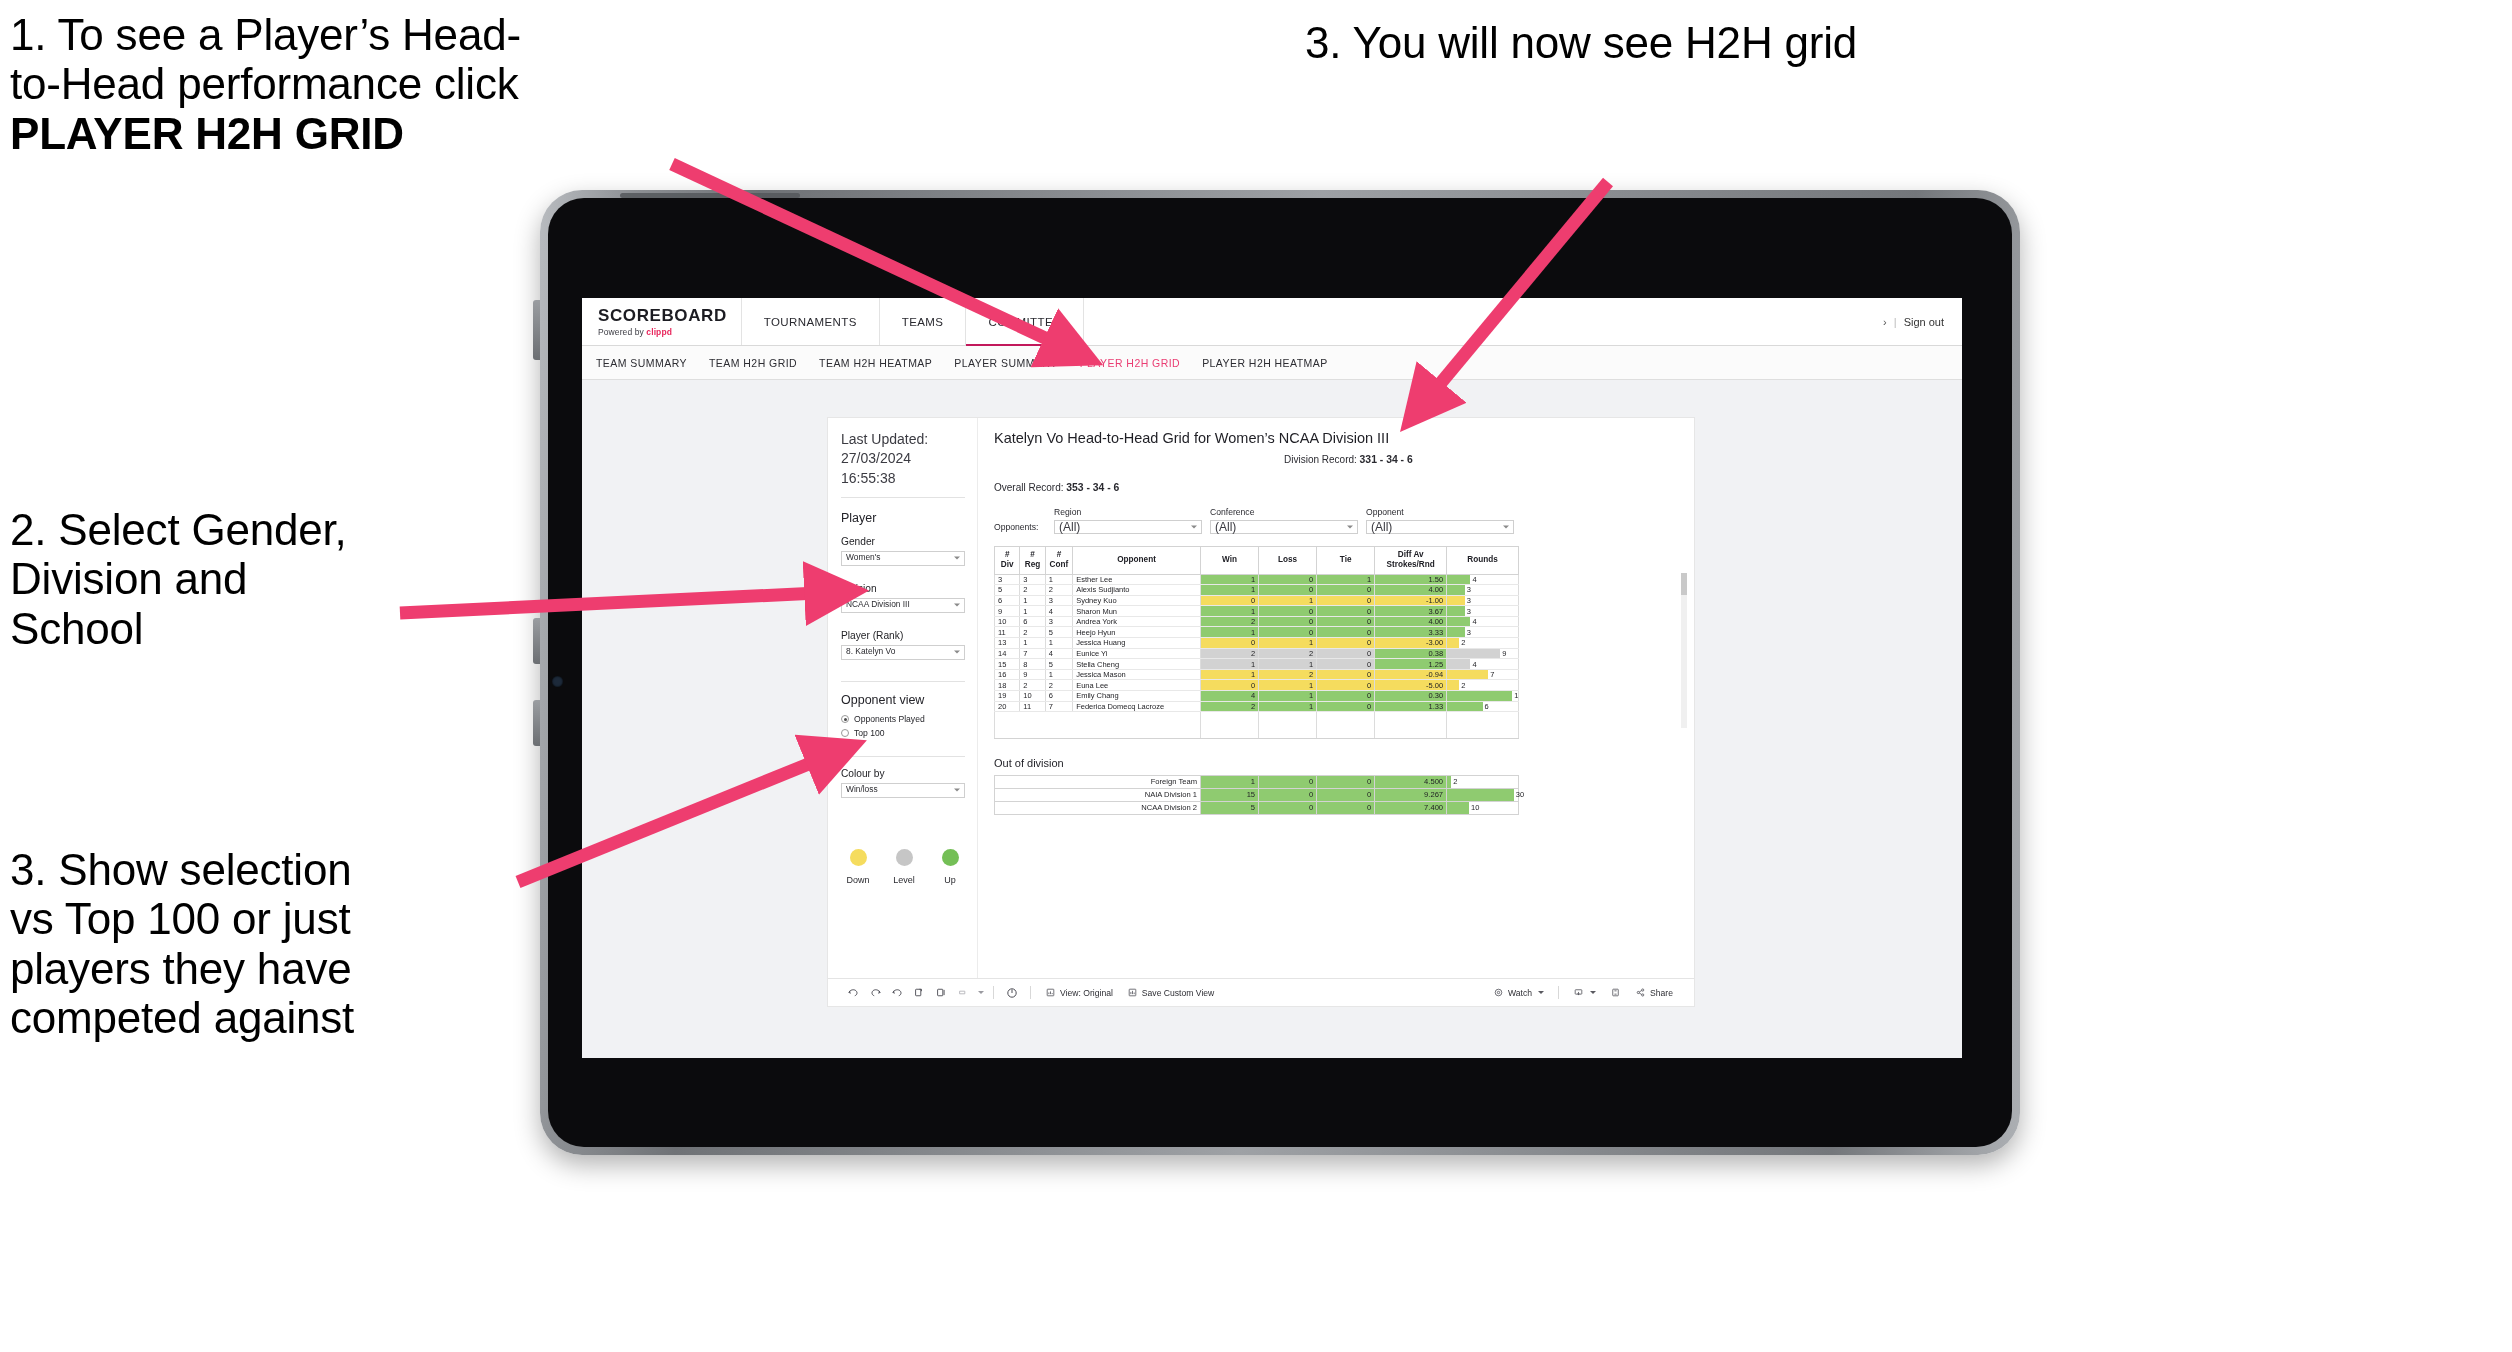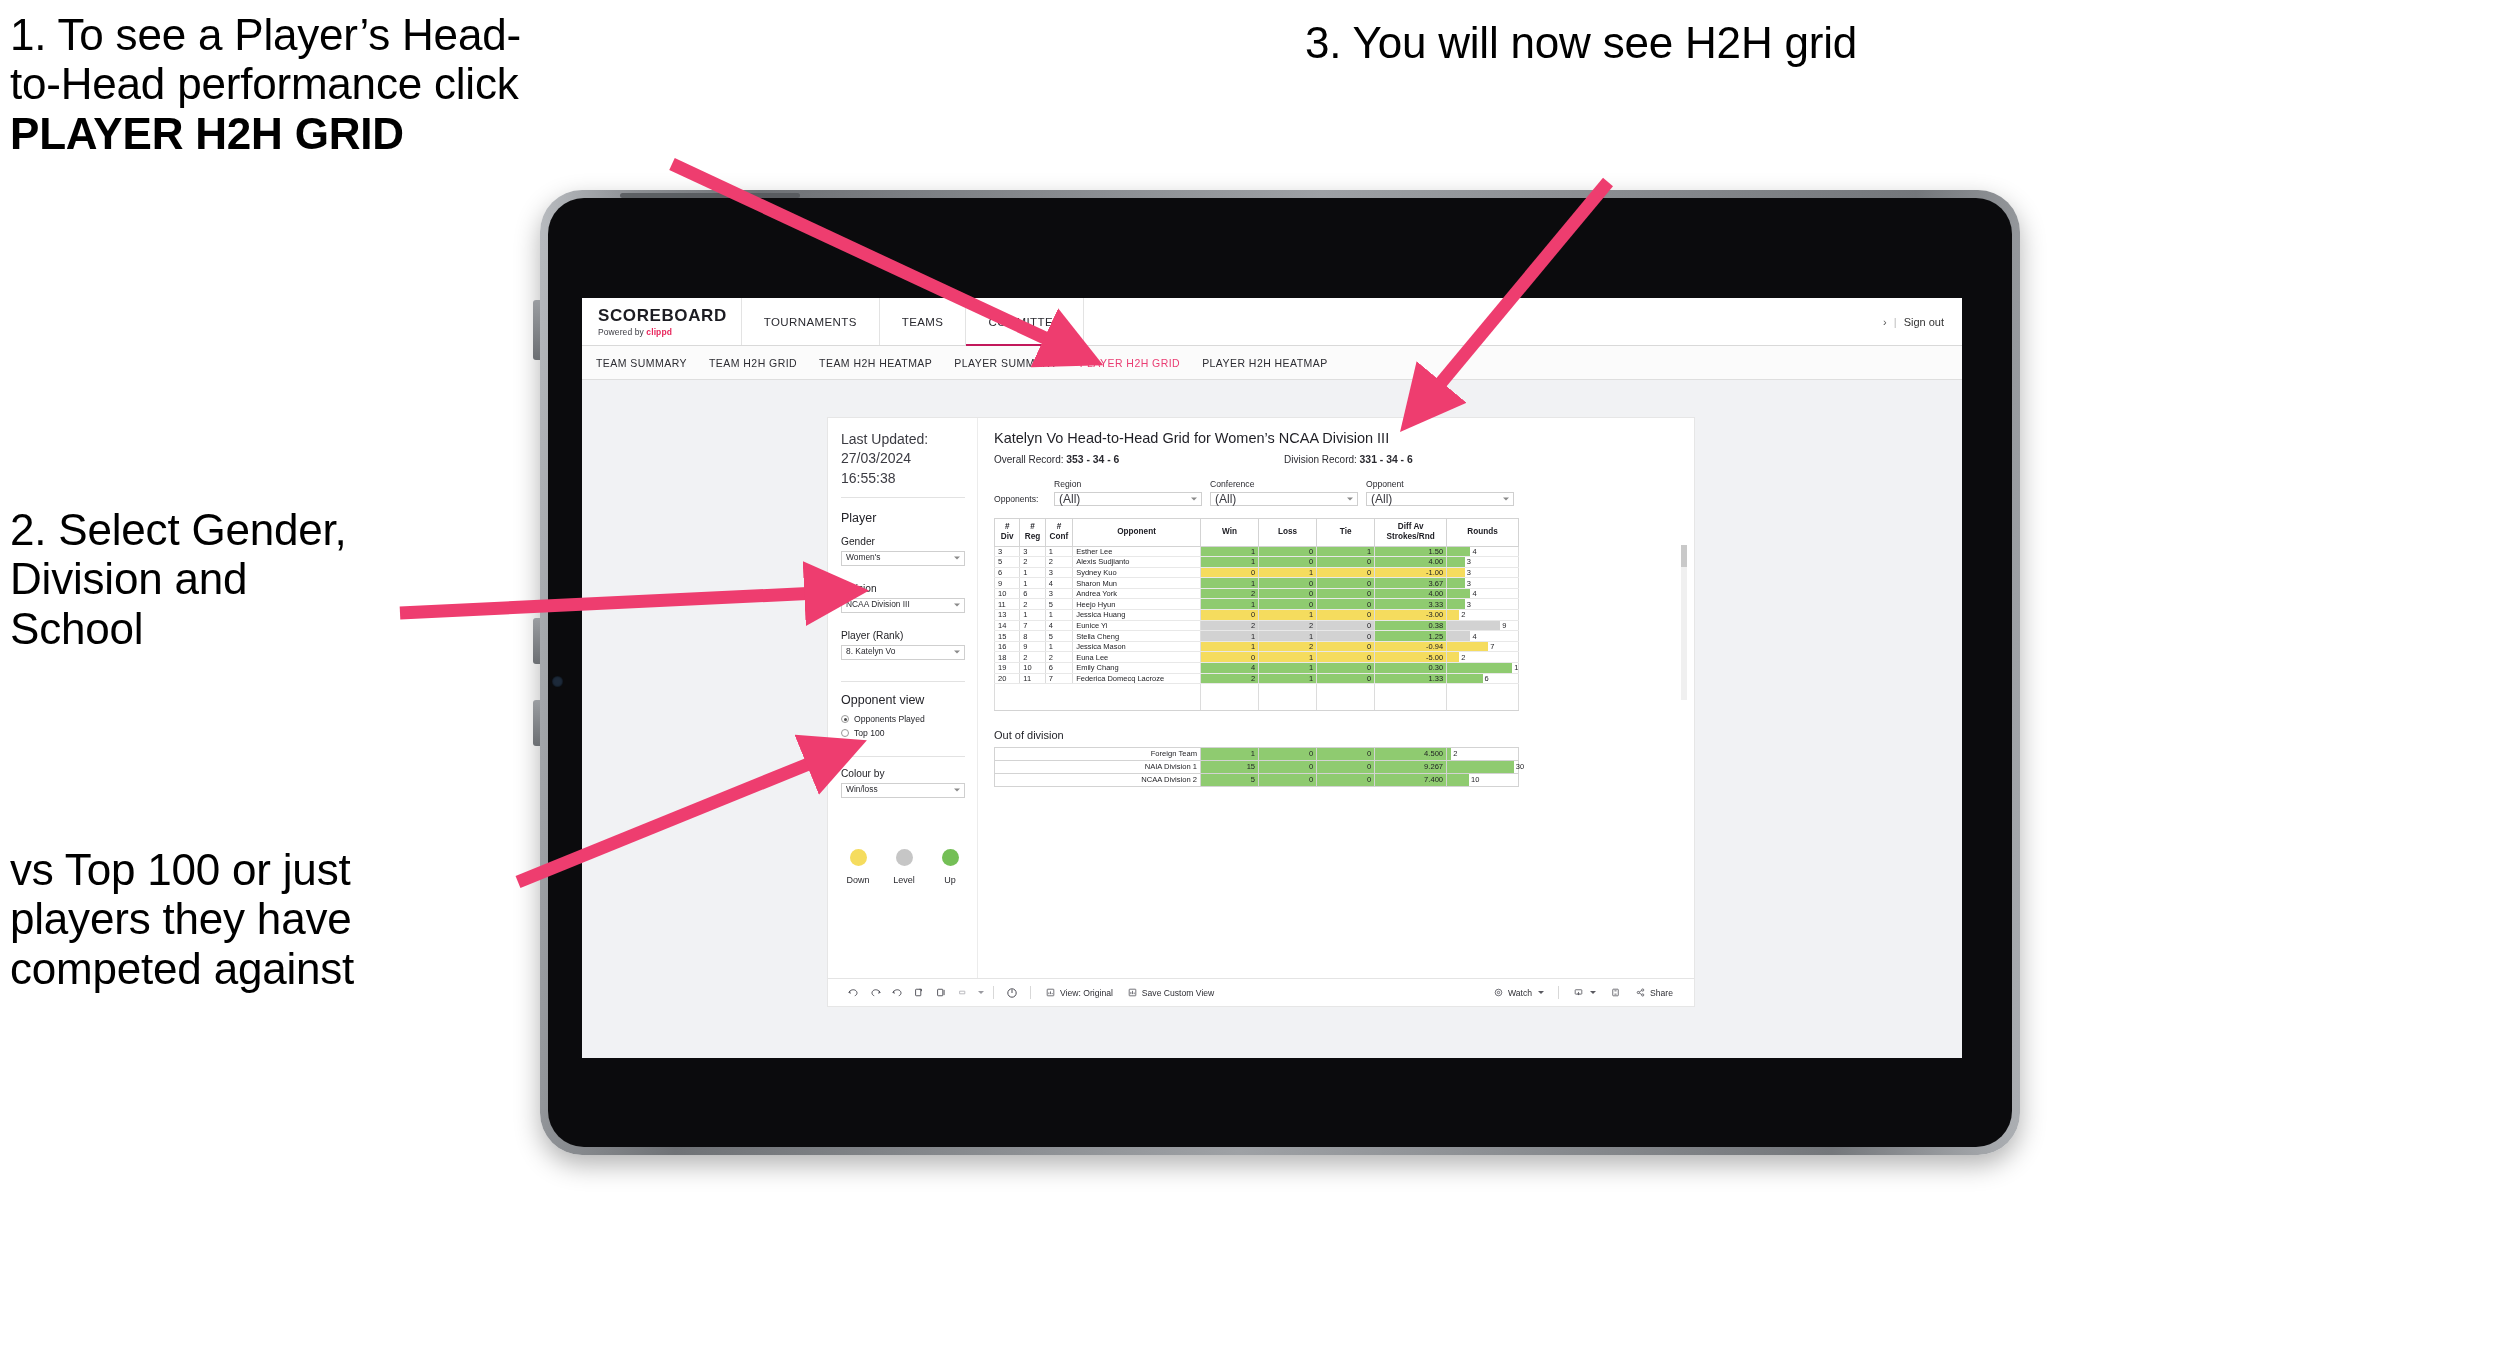--- a/index.html
+++ b/index.html
@@ -171,21 +171,21 @@
   .radio-label { font-size: 8.6px; color:#26262b; }
   .legend-dots { display:flex; gap: 16px; margin-top: 34px; padding-left: 2px; }
   .legend-col { display:flex; flex-direction:column; align-items:center; width: 30px; }
   .dot { width: 17px; height: 17px; border-radius:50%; }
   .legend-cap { font-size: 9px; color:#2b2b30; margin-top: 9px; }
 
   
   #viz-main { flex:1; min-width:0; padding: 12px 16px 0 16px; display:flex; flex-direction:column; }
   #viz-title { font-size: 14.5px; color: #1f1f25; margin-bottom: 8px; }
   #record-row { display:flex; margin-bottom: 14px; font-size: 10px; color:#2a2a30; }
-  #record-row .rec-overall { width: 290px; }
+  #record-row .rec-overall { width: 290px; margin-top: 28px; }
   #record-row b { font-weight: bold; font-size: 10.4px; }
 
   #opp-filters { display:flex; align-items:flex-end; gap: 8px; margin-bottom: 12px; }
   #opp-label { font-size: 8.6px; color:#2a2a30; padding-bottom: 2px; width: 52px; }
   .opp-group { display:flex; flex-direction:column; }
   .opp-group .og-label { font-size: 8.6px; color: #2a2a30; margin-bottom: 3px; }
   .opp-select {
     position:relative; height: 14px; width: 148px;
     border:1px solid #cfcfcf; background:#fff;
     display:flex; align-items:center; padding-left:4px;
@@ -268,20 +268,21 @@
     <div><b>PLAYER H2H GRID</b></div>
   </div>
 
   <div class="anno" id="anno-2">
     <div>2. Select Gender,</div>
     <div>Division and</div>
     <div>School</div>
   </div>
 
   <div class="anno" id="anno-3">
+    <div>3. Show selection</div>
     <div>vs Top 100 or just</div>
     <div>players they have</div>
     <div>competed against</div>
   </div>
 
   <div class="anno" id="anno-4">
     <div>3. You will now see H2H grid</div>
   </div>
 
   <div id="tablet">

